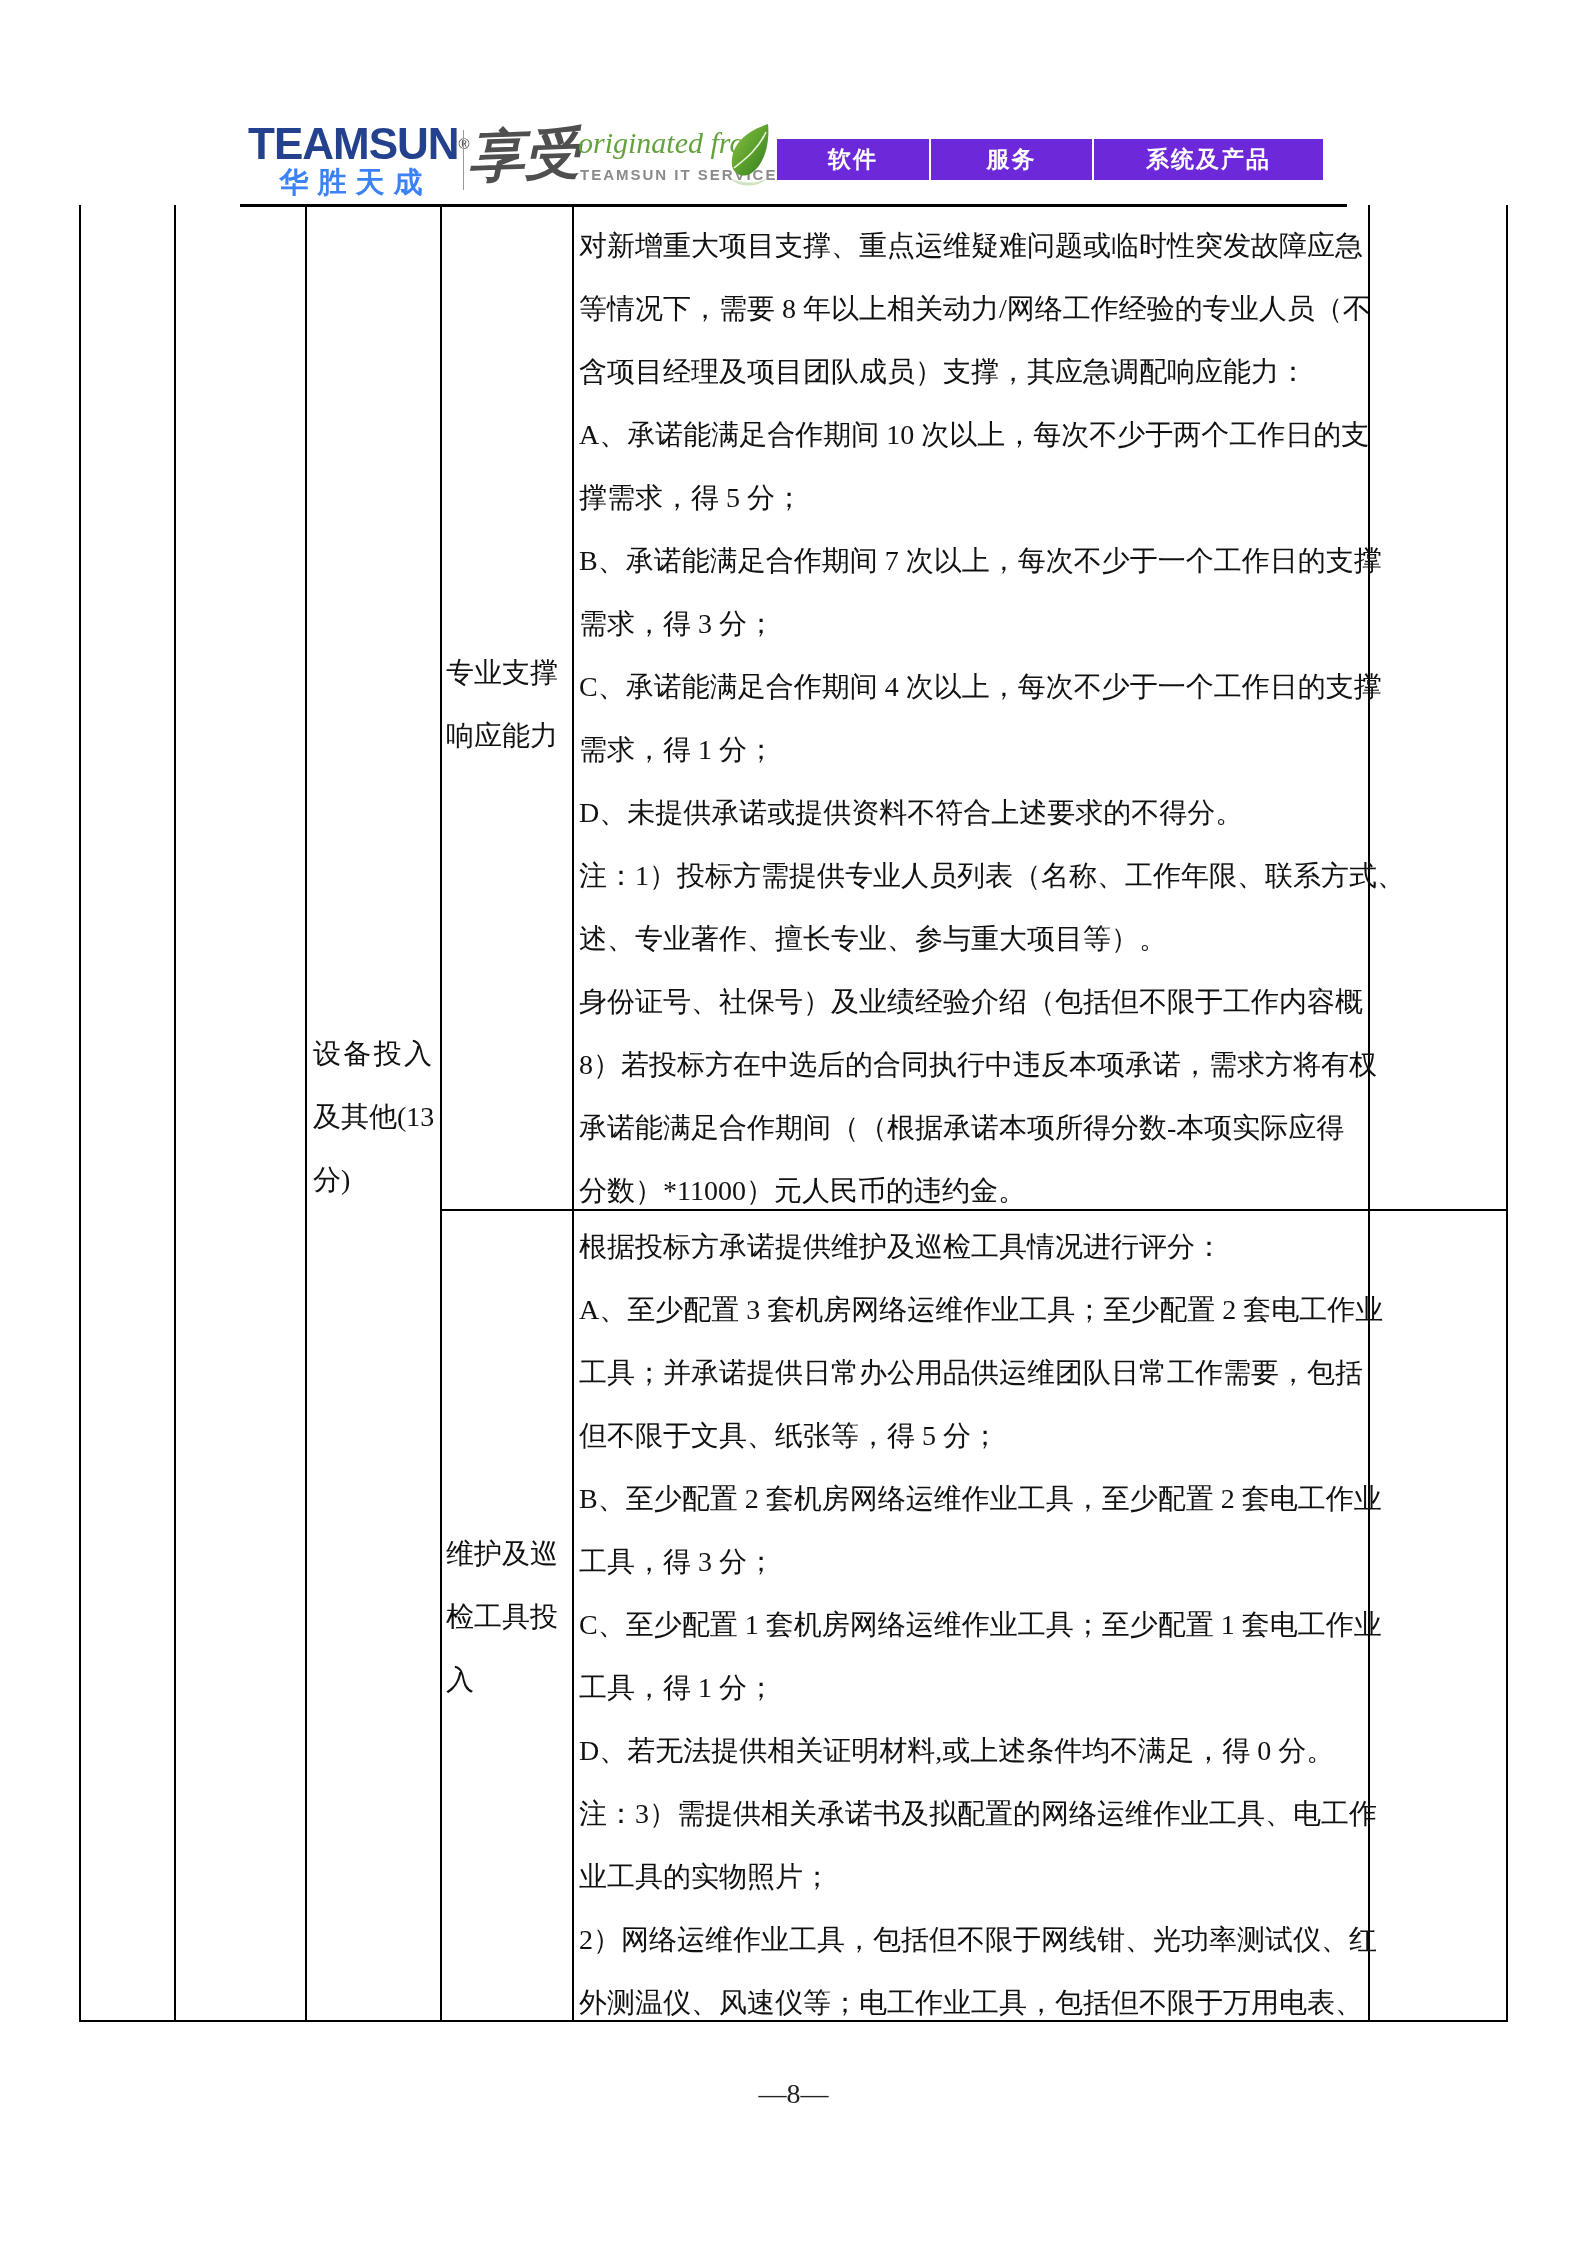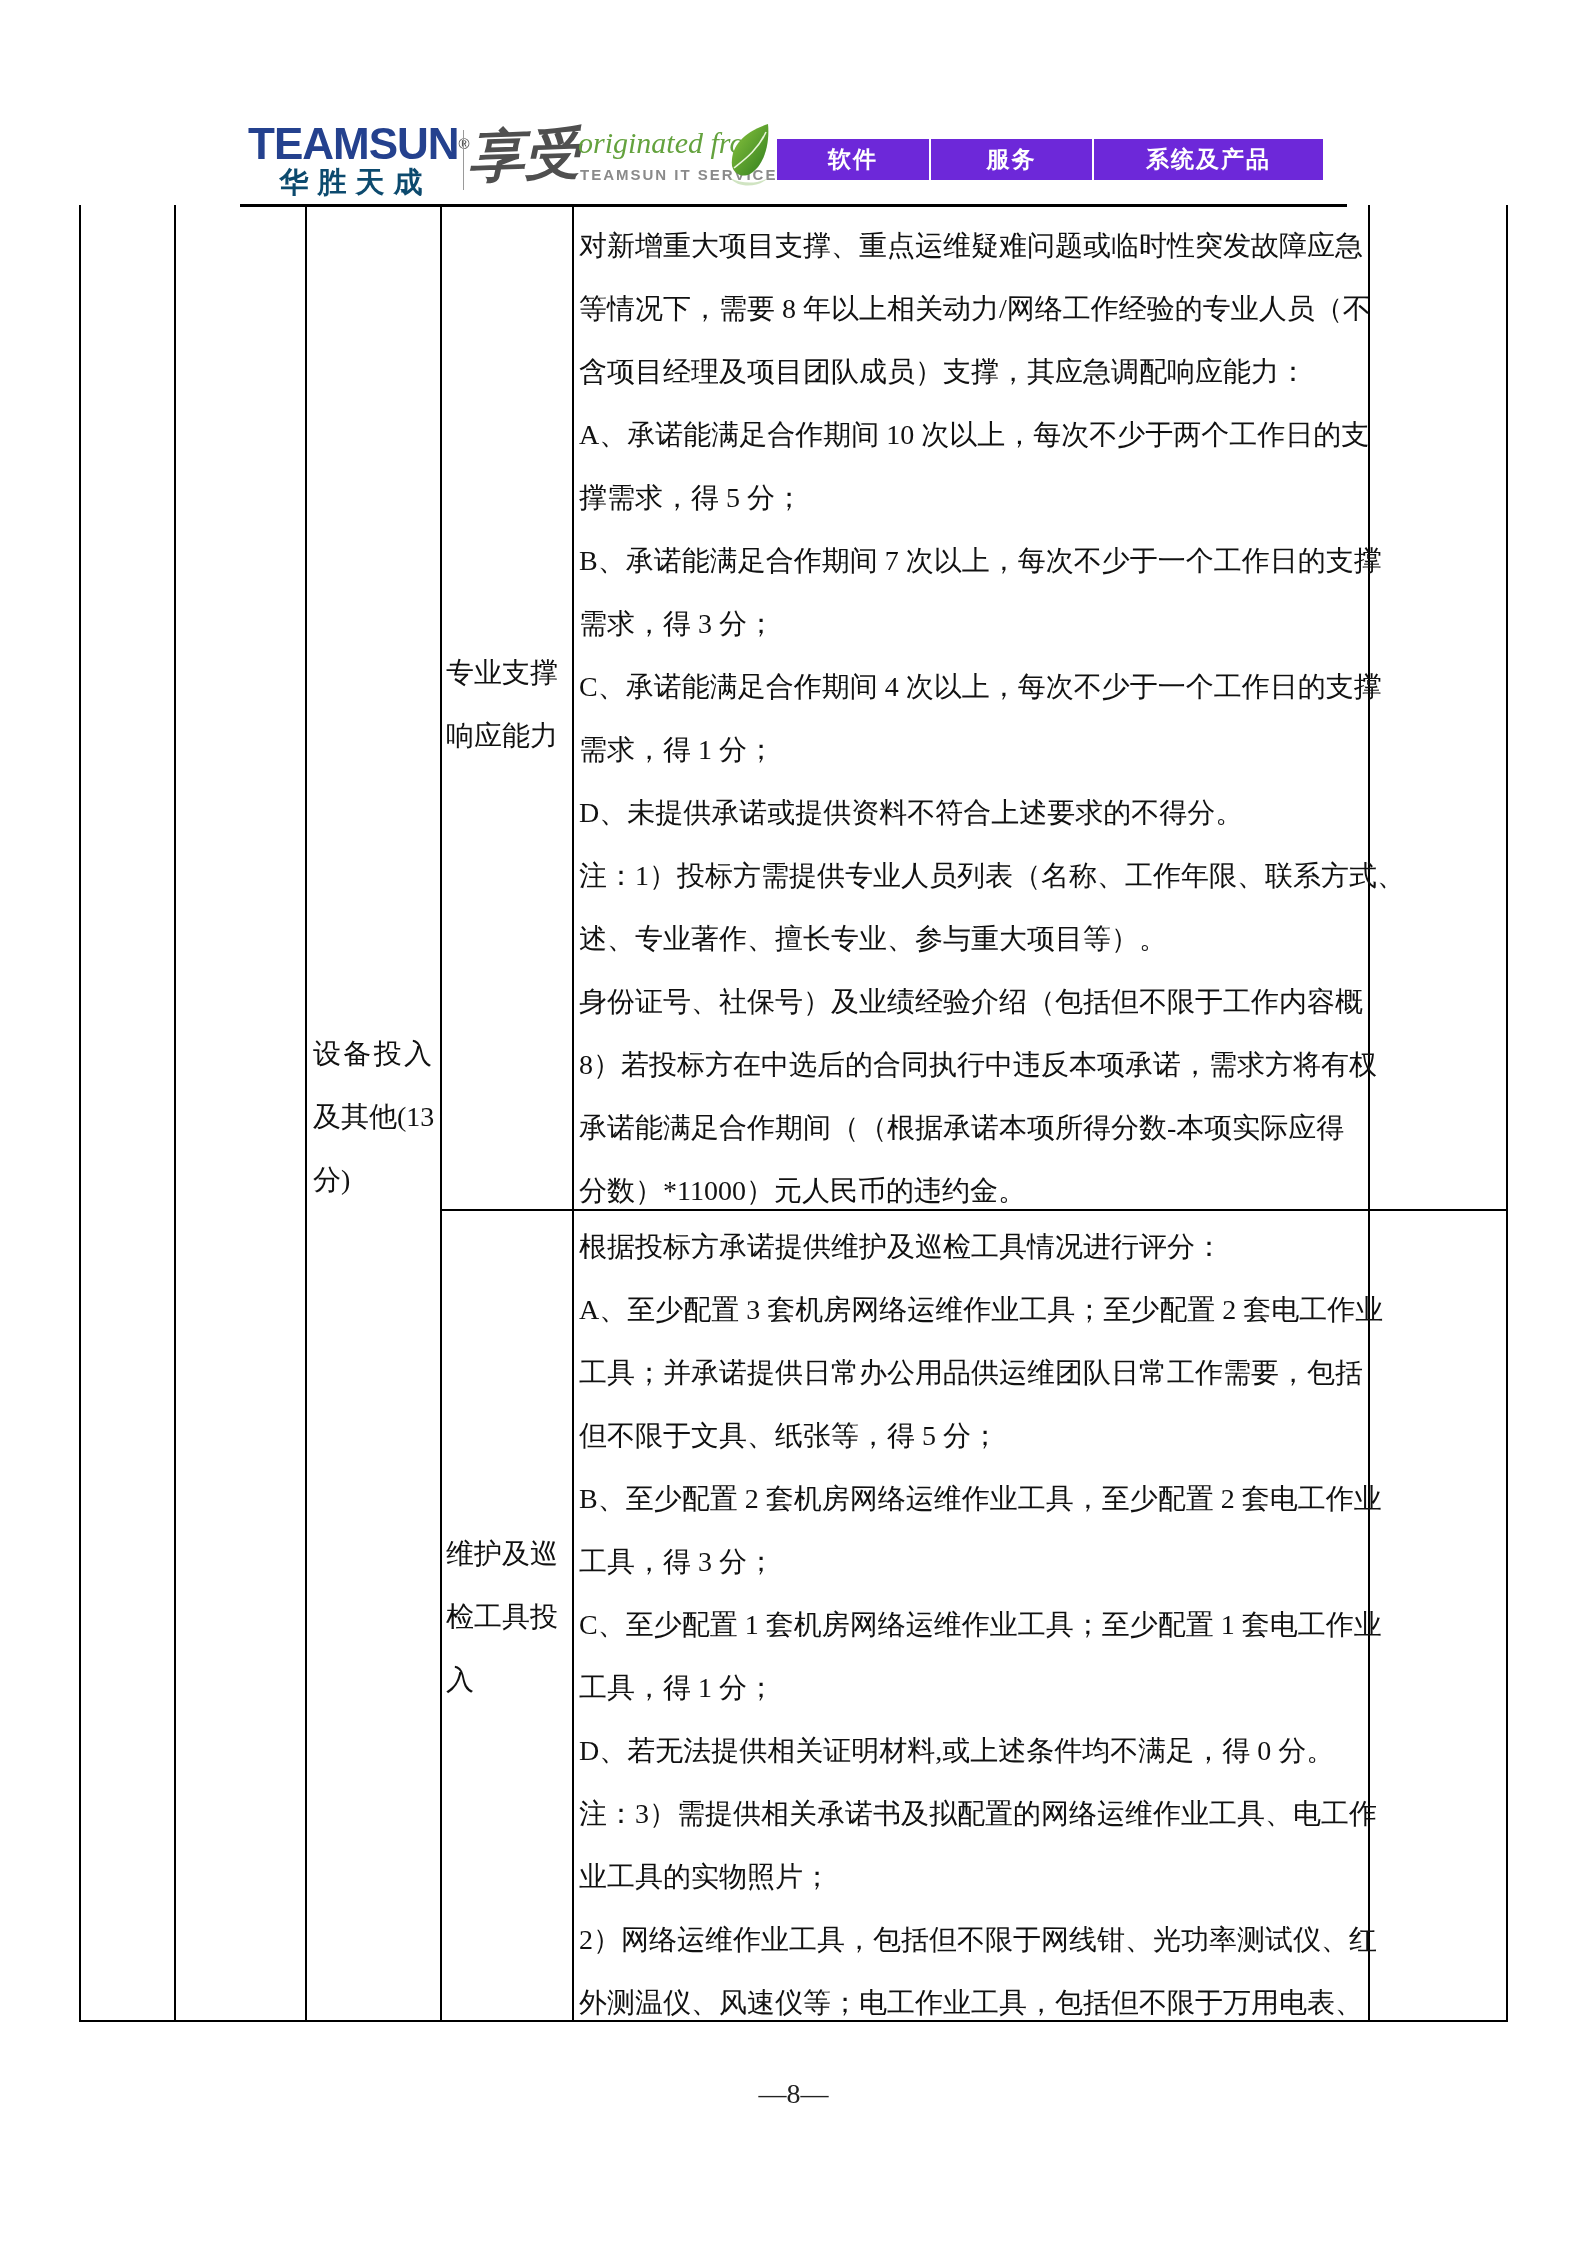--- a/index.html
+++ b/index.html
@@ -4,21 +4,21 @@
 <style>
   html,body{margin:0;padding:0;background:#ffffff;}
   .page{position:relative;width:1587px;height:2245px;background:#ffffff;overflow:hidden;
         font-family:"Liberation Serif",serif;color:#111;}
 
   
   .logo-block{position:absolute;left:248px;top:124px;width:215px;text-align:center;
               font-family:"Liberation Sans",sans-serif;}
   .logo-en{font-size:44px;font-weight:bold;color:#24418e;letter-spacing:-1px;line-height:40px;white-space:nowrap;}
   .logo-reg{font-size:15px;vertical-align:top;color:#444;font-weight:normal;}
-  .logo-cn{font-size:29px;font-weight:bold;color:#0c4a6e;letter-spacing:9px;line-height:32px;margin-top:2px;white-space:nowrap;}
+  .logo-cn{font-size:29px;font-weight:bold;color:#3b82f6;letter-spacing:9px;line-height:32px;margin-top:2px;white-space:nowrap;}
   .logo-divider{position:absolute;left:463px;top:130px;width:1px;height:60px;background:#9a9a9a;}
   .slogan-cn{position:absolute;left:468px;top:118px;font-size:56px;color:#4f4f4f;
              font-style:italic;font-weight:bold;white-space:nowrap;transform:rotate(-2deg);}
   .slogan-en{position:absolute;left:578px;top:126px;font-size:30px;color:#64a23e;
              font-style:italic;font-family:"Liberation Serif",serif;white-space:nowrap;}
   .slogan-sub{position:absolute;left:580px;top:166px;font-size:15px;color:#8a8a8a;
               font-family:"Liberation Sans",sans-serif;font-weight:bold;letter-spacing:2px;white-space:nowrap;}
   .leaf{position:absolute;left:724px;top:122px;width:56px;height:64px;}
   .navbar{position:absolute;left:777px;top:139px;width:546px;height:41px;display:flex;}
   .nav-seg{display:flex;align-items:center;justify-content:center;

